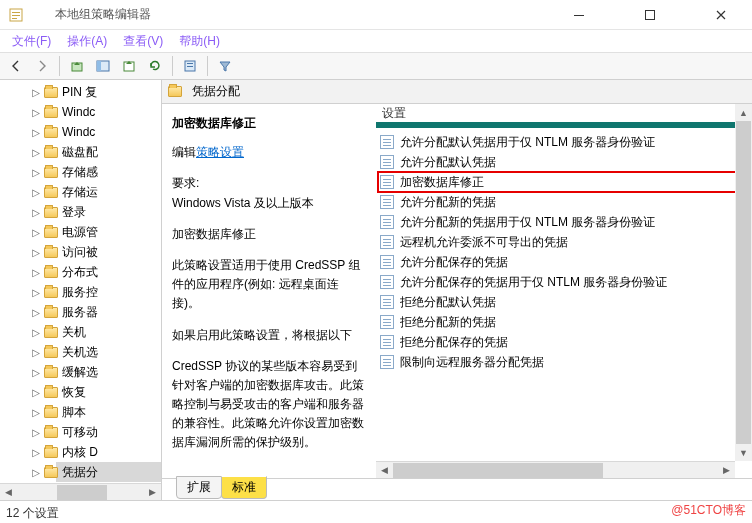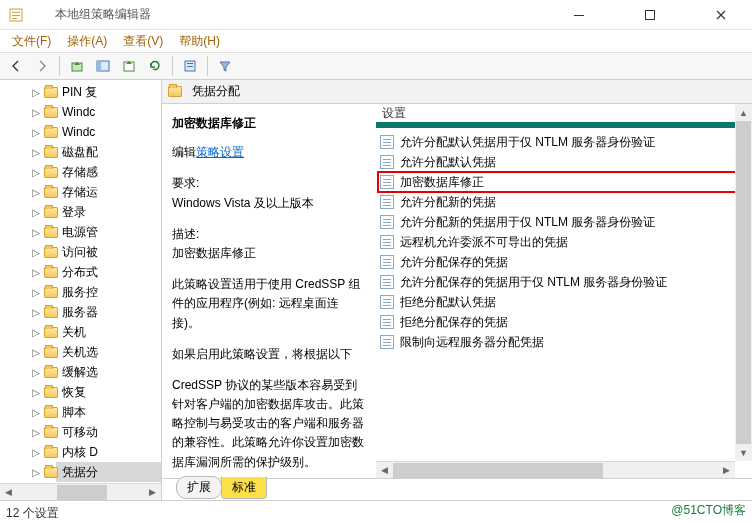--- a/index.html
+++ b/index.html
@@ -4,21 +4,21 @@
 <style>
 * { box-sizing: border-box; margin: 0; padding: 0; font-family: "Microsoft YaHei", "Segoe UI", sans-serif; font-size: 12px; }
 body { width: 752px; height: 523px; background: #fff; overflow: hidden; position: relative; }
 
 .titlebar { height: 30px; display: flex; align-items: center; padding: 0 8px; background: #fff; border-bottom: 1px solid #e5e5e5; gap: 25px; }
 .titlebar .app-icon { width: 16px; height: 16px; margin-right: 6px; }
 .titlebar .title { flex: 1; color: #555; }
 .titlebar .winbtn { width: 46px; height: 30px; display: flex; align-items: center; justify-content: center; color: #555; }
 
 .menubar { height: 22px; display: flex; align-items: center; padding: 0 4px; background: #fff; }
-.menubar .mitem { padding: 2px 8px; color: #a16207; }
+.menubar .mitem { padding: 2px 8px; color: #8b5cf6; }
 
 .toolbar { height: 28px; display: flex; align-items: center; padding: 0 4px; background: #f7f7f7; border-top: 1px solid #e0e0e0; border-bottom: 1px solid #d0d0d0; gap: 2px; }
 .toolbar .tbtn { width: 24px; height: 22px; display: flex; align-items: center; justify-content: center; border: 1px solid transparent; }
 .toolbar .sep { width: 1px; height: 20px; background: #ccc; margin: 0 3px; }
 
 .body { display: flex; height: 420px; }
 
 .tree { width: 162px; overflow: hidden; border-right: 1px solid #d0d0d0; position: relative; }
 .tree-inner { padding: 2px 0 2px 56px; }
 .tree-item { display: flex; align-items: center; height: 20px; white-space: nowrap; color: #000; }
@@ -39,35 +39,35 @@
 .list-pane { flex: 1; display: flex; flex-direction: column; overflow: hidden; }
 .list-header { height: 24px; display: flex; align-items: center; padding: 0 6px; border-bottom: 6px solid #0f766e; color: #333; margin-bottom: 4px; }
 .list-items { flex: 1; overflow: hidden; padding: 0 2px; }
 .list-row { display: flex; align-items: center; height: 20px; padding: 0 2px; white-space: nowrap; }
 .list-row.hl { outline: 2px solid #e60000; outline-offset: -1px; }
 .setting-icon { width: 14px; height: 14px; border: 1px solid #8aa9c9; background: #fff; margin-right: 6px; flex-shrink: 0; position: relative; }
 .setting-icon::after { content: ""; position: absolute; left: 2px; top: 3px; right: 2px; height: 1px; background: #8aa9c9; box-shadow: 0 3px 0 #8aa9c9, 0 6px 0 #8aa9c9; }
 
 .tabs { height: 22px; display: flex; align-items: flex-end; padding-left: 14px; gap: 0; border-top: 1px solid #d0d0d0; }
 .tab { padding: 2px 10px; border: 1px solid #bbb; border-top: 1px solid #fff; background: #fde047; border-radius: 0 0 4px 4px; position: relative; top: -1px; margin-right: -1px; }
-.tab.inactive { background: #f4f4f4; border-top: 1px solid #bbb; border-radius: 10px; }
+.tab.inactive { background: #f4f4f4; border-top: 1px solid #bbb; }
 
 .hscroll { height: 17px; background: #f0f0f0; border-top: 1px solid #d8d8d8; display: flex; align-items: center; }
 .hscroll .arrow { width: 17px; height: 17px; display: flex; align-items: center; justify-content: center; background: #f0f0f0; color: #666; font-size: 9px; }
 .hscroll .track { flex: 1; height: 17px; position: relative; }
 .hscroll .thumb { position: absolute; height: 15px; top: 1px; background: #cdcdcd; border-radius: 0; }
 
 .vscroll { position: absolute; right: 0; top: 0; bottom: 17px; width: 17px; background: #f0f0f0; display: flex; flex-direction: column; }
 .vscroll .arrow { height: 17px; display: flex; align-items: center; justify-content: center; color: #666; font-size: 9px; }
 .vscroll .track { flex: 1; position: relative; }
 .vscroll .thumb { position: absolute; left: 1px; width: 15px; background: #cdcdcd; }
 
 .status { height: 22px; display: flex; align-items: flex-end; padding: 0 6px; border-top: 1px solid #d0d0d0; color: #333; }
 
-.watermark { position: absolute; right: 6px; bottom: 4px; color: #15803d; font-size: 12px; }
+.watermark { position: absolute; right: 6px; bottom: 4px; color: #ef4444; font-size: 12px; }
 </style>
 </head>
 <body>
 
 <div class="titlebar">
   <span class="app-icon">
     <svg width="16" height="16">
         <rect x="2" y="2" width="12" height="12" fill="#fff" stroke="#c9a646"></rect>
         <rect x="4" y="5" width="8" height="1" fill="#c9a646"></rect>
         <rect x="4" y="8" width="8" height="1" fill="#c9a646"></rect>
@@ -275,21 +275,20 @@
       <div class="desc-pane">
         <div class="heading">加密数据库修正</div>
         <div class="blk">
           <span>编辑</span><a class="link">策略设置</a>
         </div>
         <div class="blk">
           <div>要求:</div>
           <div>Windows Vista 及以上版本</div>
         </div>
         <div class="blk">
-          <div>描述:</div>
           <div>加密数据库修正</div>
         </div>
         <div class="blk">此策略设置适用于使用 CredSSP 组件的应用程序(例如: 远程桌面连接)。</div>
         <div class="blk">如果启用此策略设置，将根据以下</div>
         <div class="blk">CredSSP 协议的某些版本容易受到针对客户端的加密数据库攻击。此策略控制与易受攻击的客户端和服务器的兼容性。此策略允许你设置加密数据库漏洞所需的保护级别。</div>
       </div>
 
       <div class="list-pane" style="position:relative;">
         <div class="list-header">设置</div>
         <div class="list-items" id="list-items">
@@ -321,20 +320,24 @@
               <span class="setting-icon"></span>
               <span>允许分配保存的凭据</span>
             </div>
             <div class="list-row">
               <span class="setting-icon"></span>
               <span>允许分配保存的凭据用于仅 NTLM 服务器身份验证</span>
             </div>
             <div class="list-row">
               <span class="setting-icon"></span>
               <span>拒绝分配默认凭据</span>
+            </div>
+            <div class="list-row">
+              <span class="setting-icon"></span>
+              <span>拒绝分配新的凭据</span>
             </div>
             <div class="list-row">
               <span class="setting-icon"></span>
               <span>拒绝分配保存的凭据</span>
             </div>
             <div class="list-row">
               <span class="setting-icon"></span>
               <span>限制向远程服务器分配凭据</span>
             </div>
           </div>

